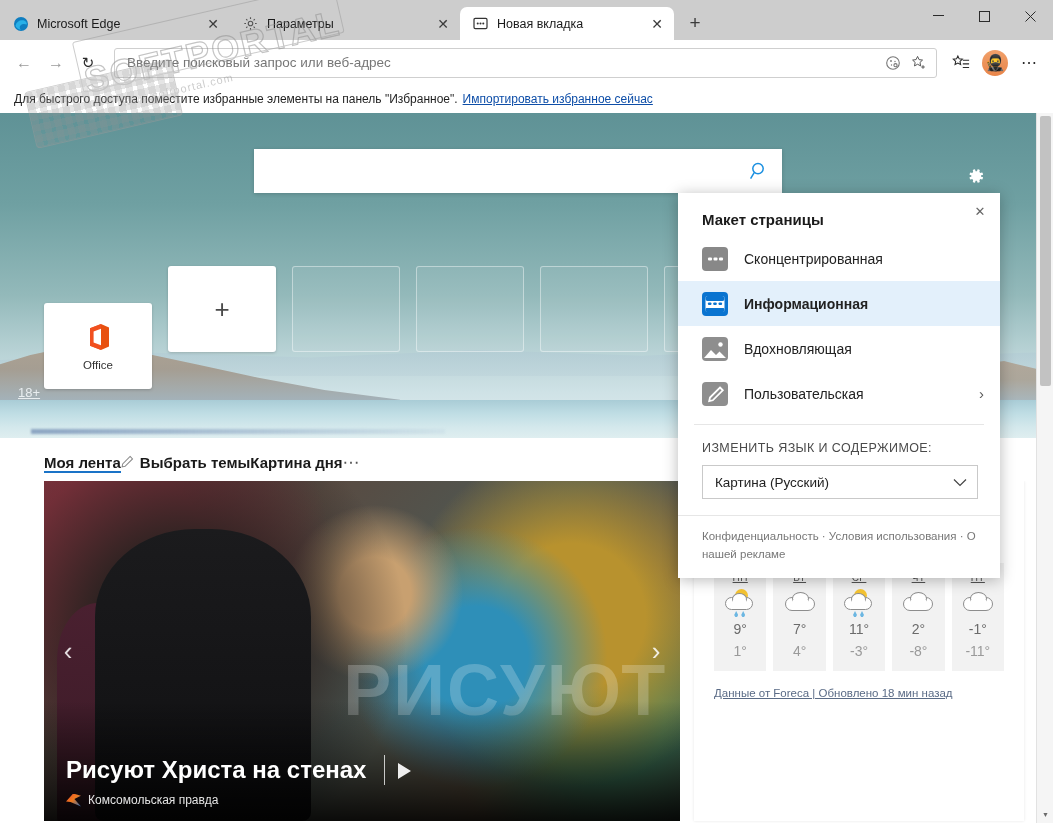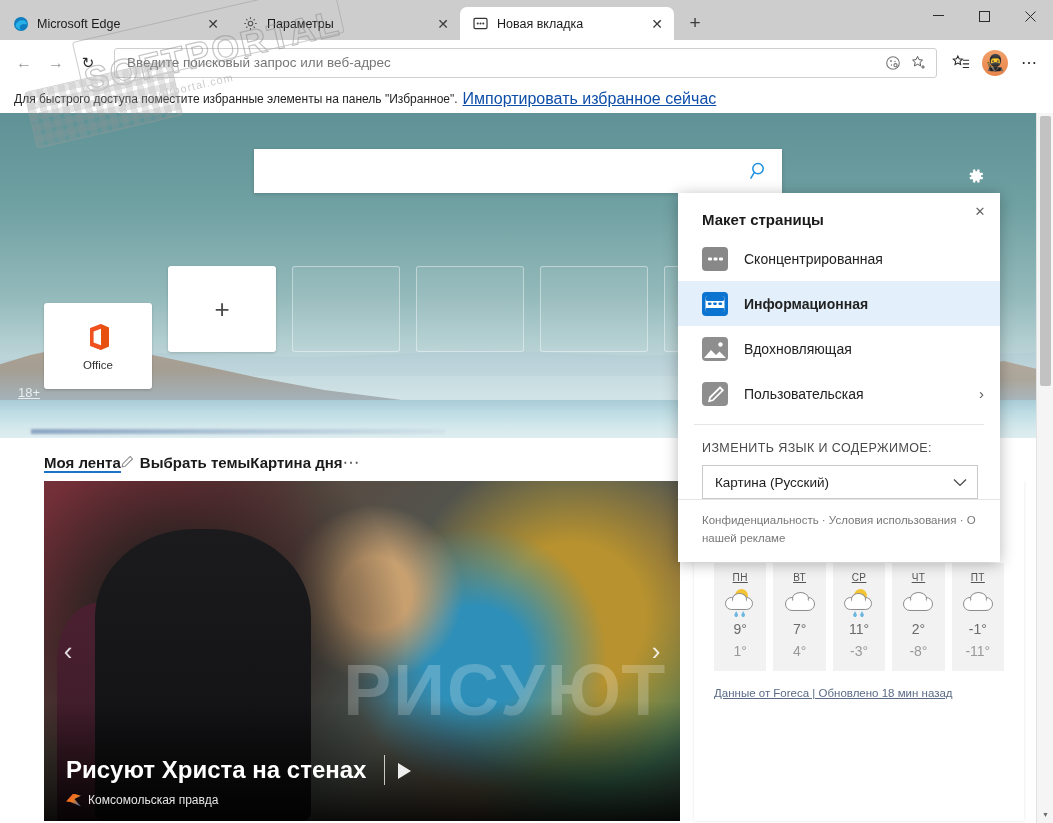--- a/index.html
+++ b/index.html
@@ -82,21 +82,21 @@
     display: flex; align-items: center; justify-content: center;
     font-size: 16px; overflow: hidden; line-height: 1;
   }
 
   
   .favbar {
     position: absolute; top: 85px; left: 0; width: 1053px; height: 28px;
     background: #ffffff; display: flex; align-items: center; padding: 0 14px;
     font-size: 12px; color: #1f1f1f; gap: 5px;
   }
-  .favbar a { color: #0e4ea8; text-decoration: underline; font-size: 16px; }
+  .favbar a { color: #0e4ea8; text-decoration: underline; font-size: 12px; }
 
   
   .page {
     position: absolute; top: 113px; left: 0; width: 1053px; height: 710px;
     background: #ffffff; overflow: hidden;
   }
   .hero {
     position: relative; width: 1036px; height: 325px;
     background:
       linear-gradient(to bottom, #5f9296 0%, #6fa0a2 28%, #93b9ba 56%, #b9d3d6 74%, #cfe2e6 86%, #e2eef0 100%);
@@ -319,21 +319,21 @@
   .fly-chev { color: #5a5a5a; font-size: 15px; font-weight: 300; }
   .fly-sep { height: 1px; background: #e6e6e6; margin: 8px 16px 0 16px; }
   .fly-sub { font-size: 12.5px; color: #4a4a4a; letter-spacing: .4px; padding: 16px 4px 10px 24px; }
   .fly-select {
     margin: 0 22px 0 24px; height: 34px; border: 1px solid #c9c9c9;
     display: flex; align-items: center; padding: 0 10px 0 12px;
     font-size: 13.5px; color: #222;
   }
   .fly-select-val { flex: 1 1 auto; }
   .fly-foot {
-    border-top: 1px solid #e6e6e6;
+    margin-top: 16px; border-top: 1px solid #e6e6e6;
     padding: 12px 6px 12px 24px; font-size: 11.5px; color: #777; line-height: 1.55;
   }
 
   
   .scrollbar {
     position: absolute; right: 0; top: 113px; width: 17px; height: 710px; background: #f5f5f5;
     border-left: 1px solid #e2e2e2;
   }
   .scroll-thumb { position: absolute; top: 3px; left: 3px; width: 11px; height: 270px; background: #c2c2c2; border-radius: 2px; }
   .scroll-arrow { position: absolute; left: 0; width: 17px; height: 17px; display: flex; align-items: center; justify-content: center; font-size: 7px; color: #6a6a6a; }

